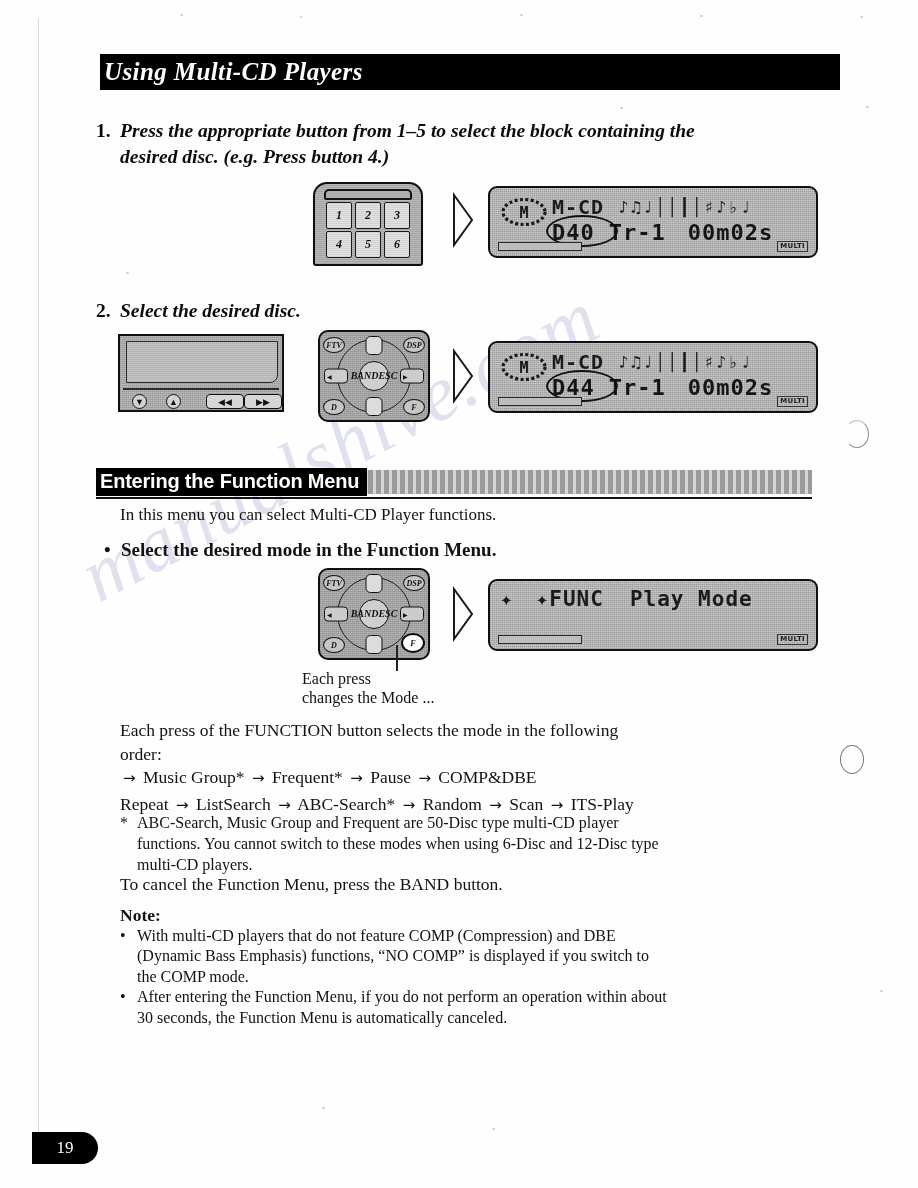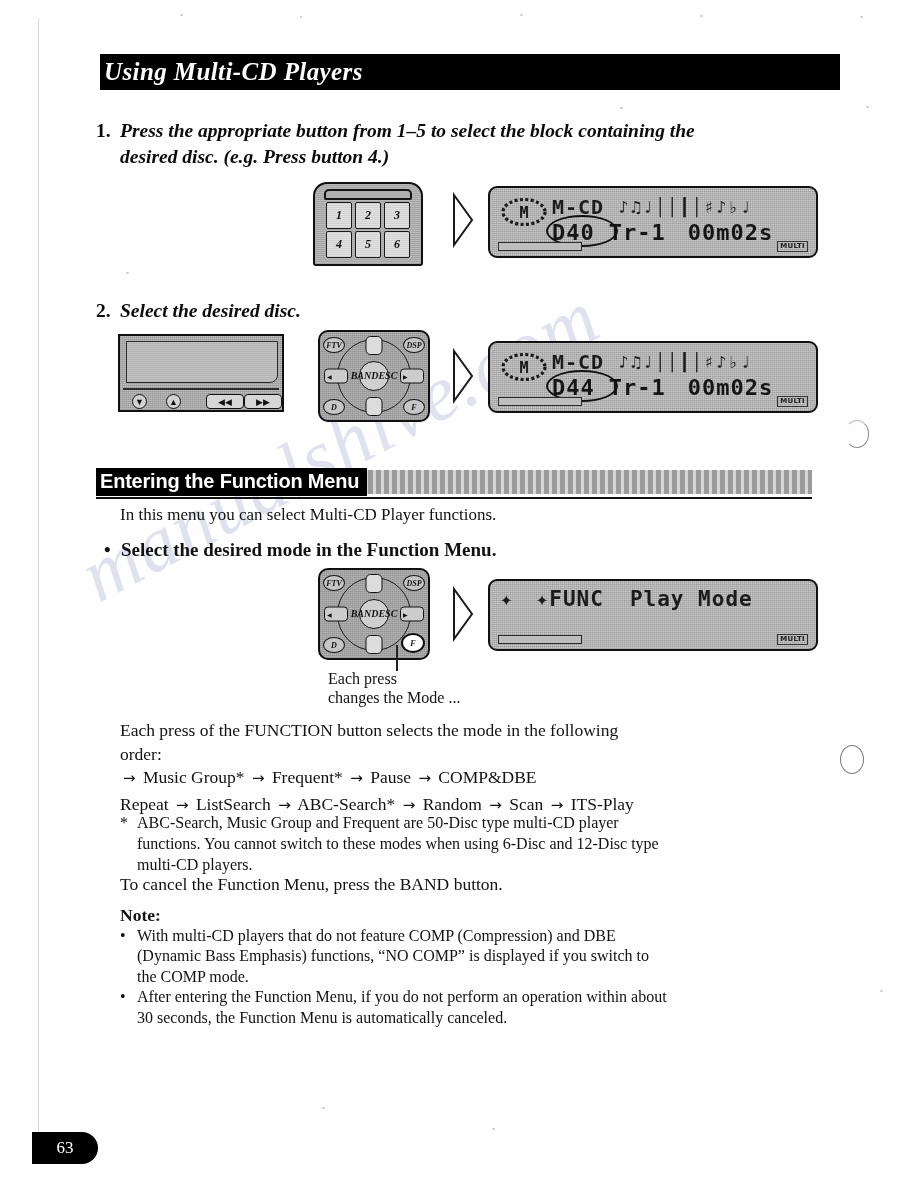--- a/index.html
+++ b/index.html
@@ -157,21 +157,20 @@
     font-size: 17.5px;
     font-family: "Liberation Serif", serif;
   }
 
   .callout-text {
     position: absolute;
     font-family: "Liberation Serif", serif;
     font-size: 16px;
     line-height: 19px;
     color: #111111;
-    margin-left: 26px;
   }
 
   
   .tri-connector {
     position: absolute;
     width: 22px; height: 56px;
   }
   .tri-connector svg { display: block; }
 
   
@@ -742,16 +741,16 @@
       <span class="bullet">•</span>
       <span class="bullet-body">With multi-CD players that do not feature COMP (Compression) and DBE (Dynamic Bass Emphasis) functions, “NO COMP” is displayed if you switch to the COMP mode.</span>
     </div>
     <div class="bullet-row">
       <span class="bullet">•</span>
       <span class="bullet-body">After entering the Function Menu, if you do not perform an operation within about 30 seconds, the Function Menu is automatically canceled.</span>
     </div>
   </div>
 
   <div class="page-tab">
-    <span class="n">63</span>
+    <span class="n">19</span>
   </div>
 
 </div>
 
 </body></html>

